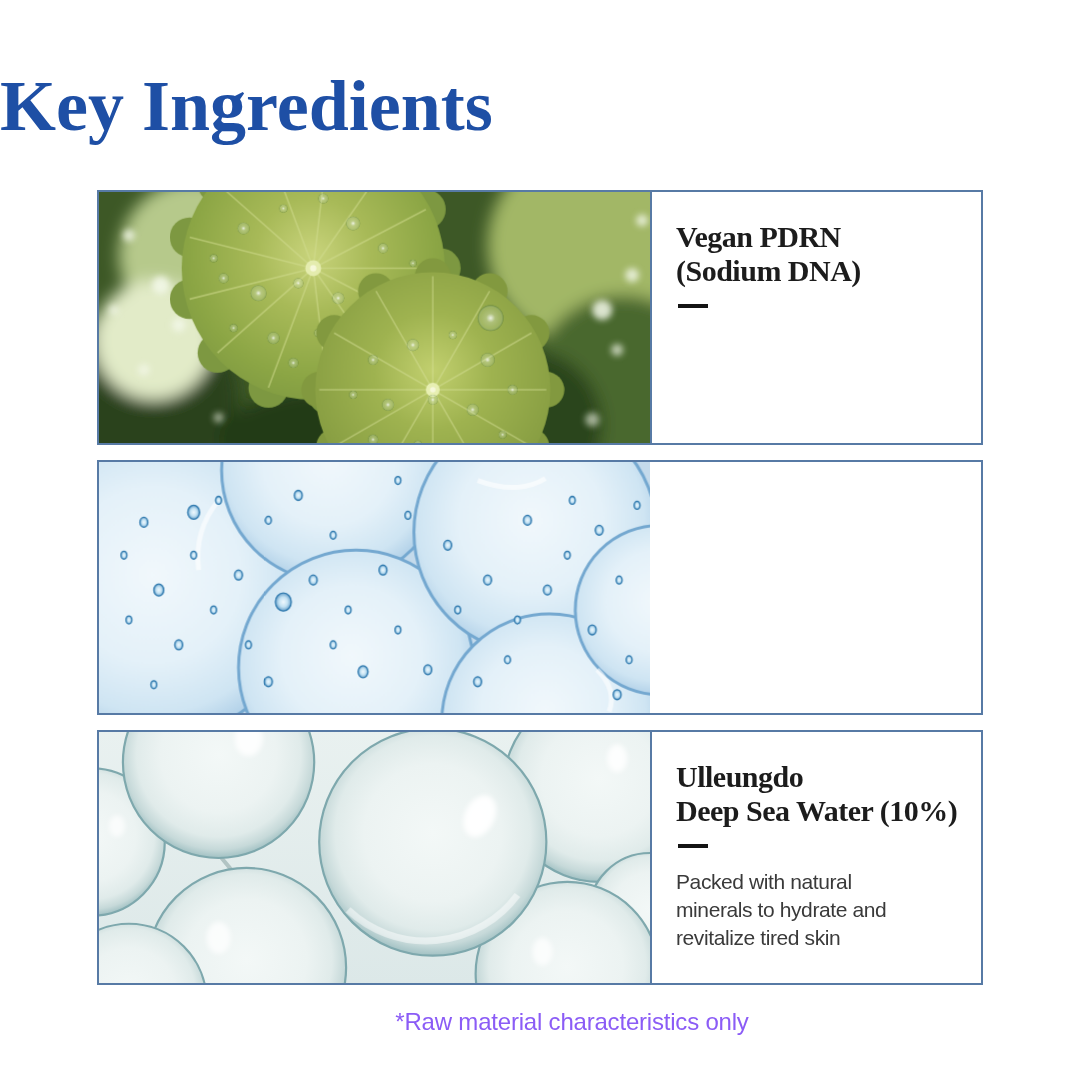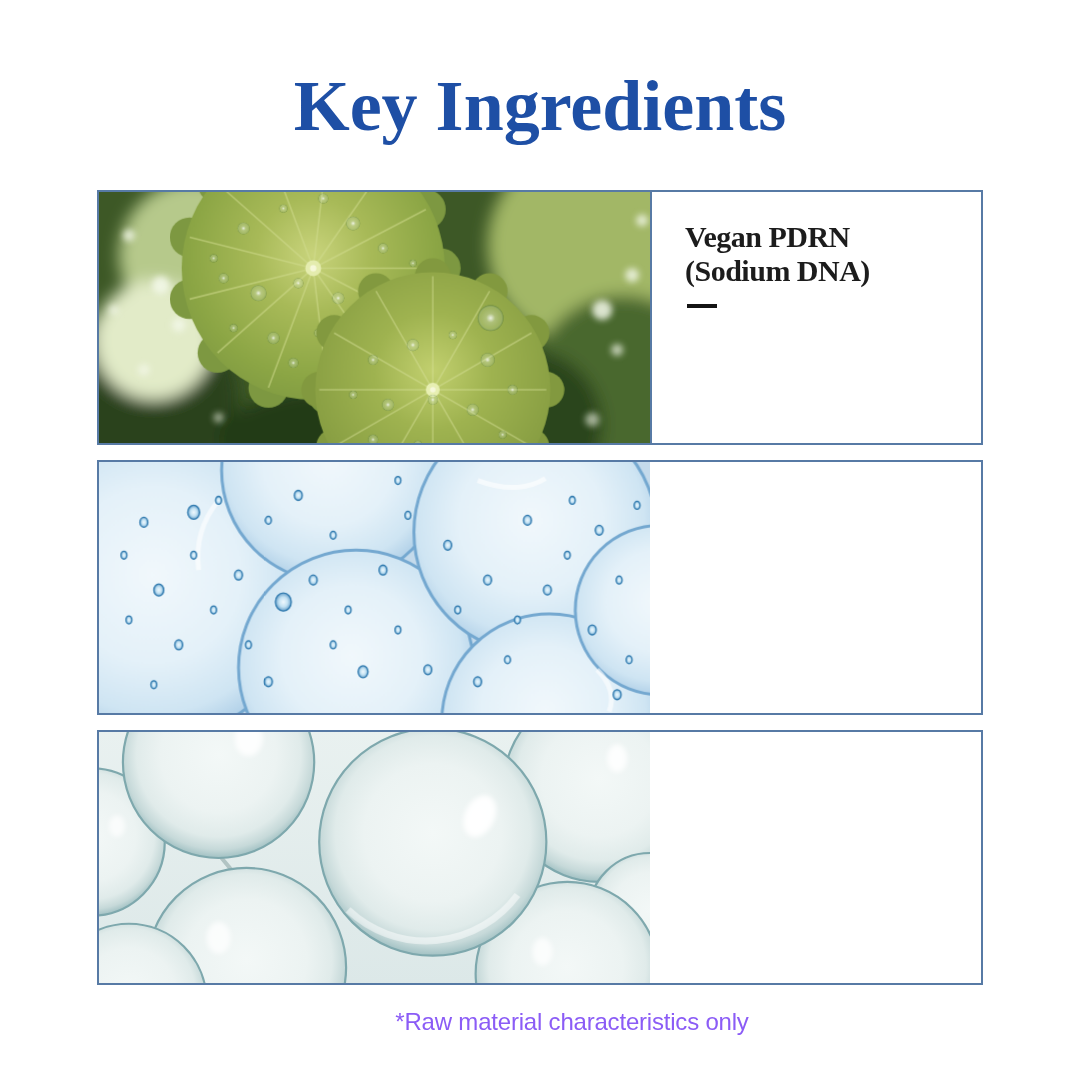--- a/index.html
+++ b/index.html
@@ -9,21 +9,20 @@
   *{margin:0;padding:0;box-sizing:border-box;}
   html,body{background:#ffffff;}
   body{
     width:1080px;height:1080px;
     font-family:"Liberation Sans",sans-serif;
     position:relative;overflow:hidden;
   }
   .canvas{position:absolute;inset:0;background:#ffffff;}
   .page-title{
     position:absolute;top:70px;left:0;width:1080px;
-    text-align:center;
     font-family:"Liberation Serif",serif;
     font-weight:700;
     font-size:72px;line-height:1;
     color:var(--accent-blue);
     letter-spacing:0px;
   }
   .rows{position:absolute;top:190px;left:97px;width:886px;}
   .row{
     display:flex;
     width:886px;height:255px;
@@ -34,21 +33,21 @@
   .photo{
     width:551px;height:251px;
     overflow:hidden;flex:none;
     position:relative;
   }
   .photo svg{display:block;width:100%;height:100%;}
   .panel{
     flex:1;
     border-left:2px solid var(--border-blue);
     background:#ffffff;
-    padding:28px 6px 0 33px;
+    padding:28px 6px 0 24px;
   }
   .heading{
     font-family:"Liberation Serif",serif;
     font-weight:700;
     font-size:30px;line-height:1.13;
     letter-spacing:-0.5px;
     color:#1c1c1c;
     white-space:pre-line;
   }
   .dash{
@@ -379,18 +378,26 @@
             <ellipse cx="120" cy="208" rx="12" ry="16" opacity=".75"></ellipse>
             <ellipse cx="445" cy="222" rx="10" ry="14" opacity=".75"></ellipse>
             <ellipse cx="18" cy="96" rx="8" ry="11" opacity=".7"></ellipse>
           </g>
           <g fill="none" stroke="#ffffff" opacity=".5">
             <path d="M250,180 A114,114 0 0 0 420,165" stroke-width="7"></path>
             <path d="M60,280 A100,100 0 0 0 220,275" stroke-width="6"></path>
           </g>
         </svg>
       </div>
+      <div class="panel">
+        <h2 class="heading">Ulleungdo
+Deep Sea Water (10%)</h2>
+        <div class="dash"></div>
+        <p class="desc">Packed with natural
+minerals to hydrate and
+revitalize tired skin</p>
+      </div>
     </section>
 
   </div>
 
   <p class="footnote">*Raw material characteristics only</p>
 </div>
 
 </body></html>

